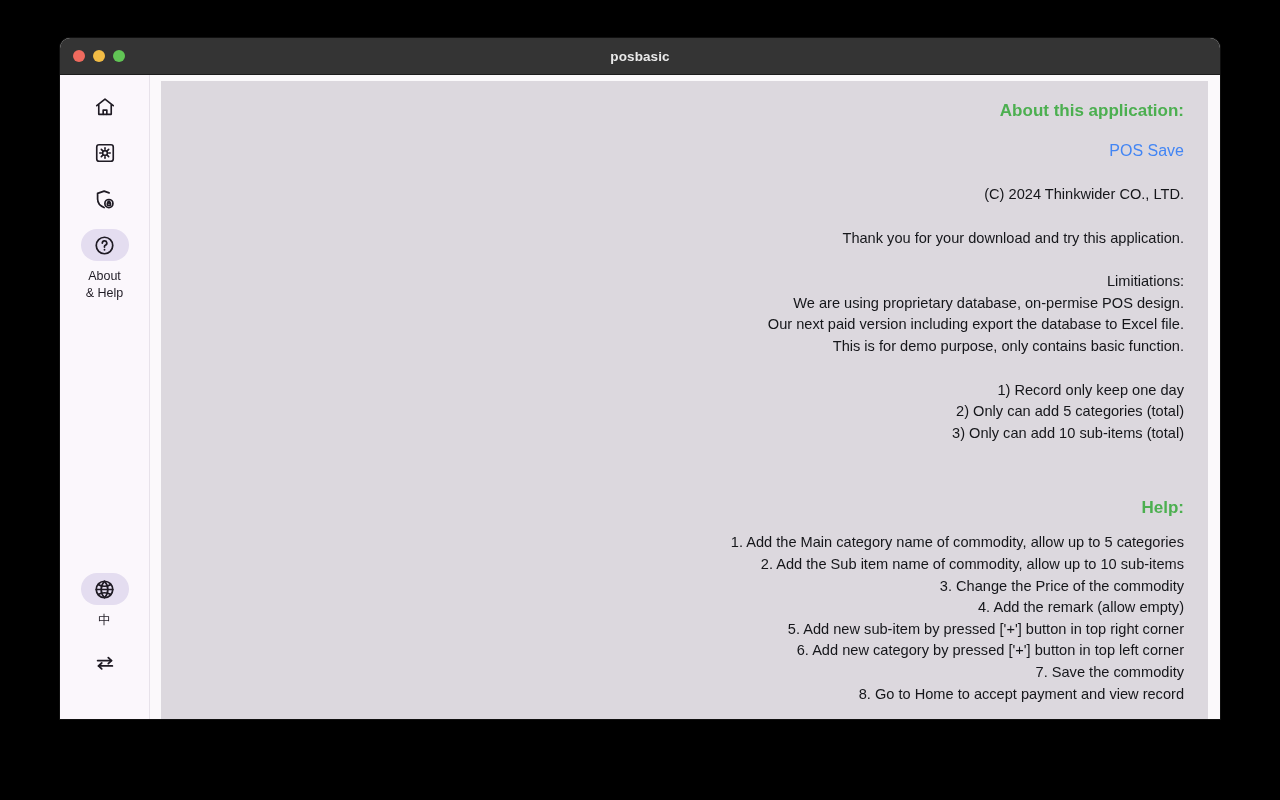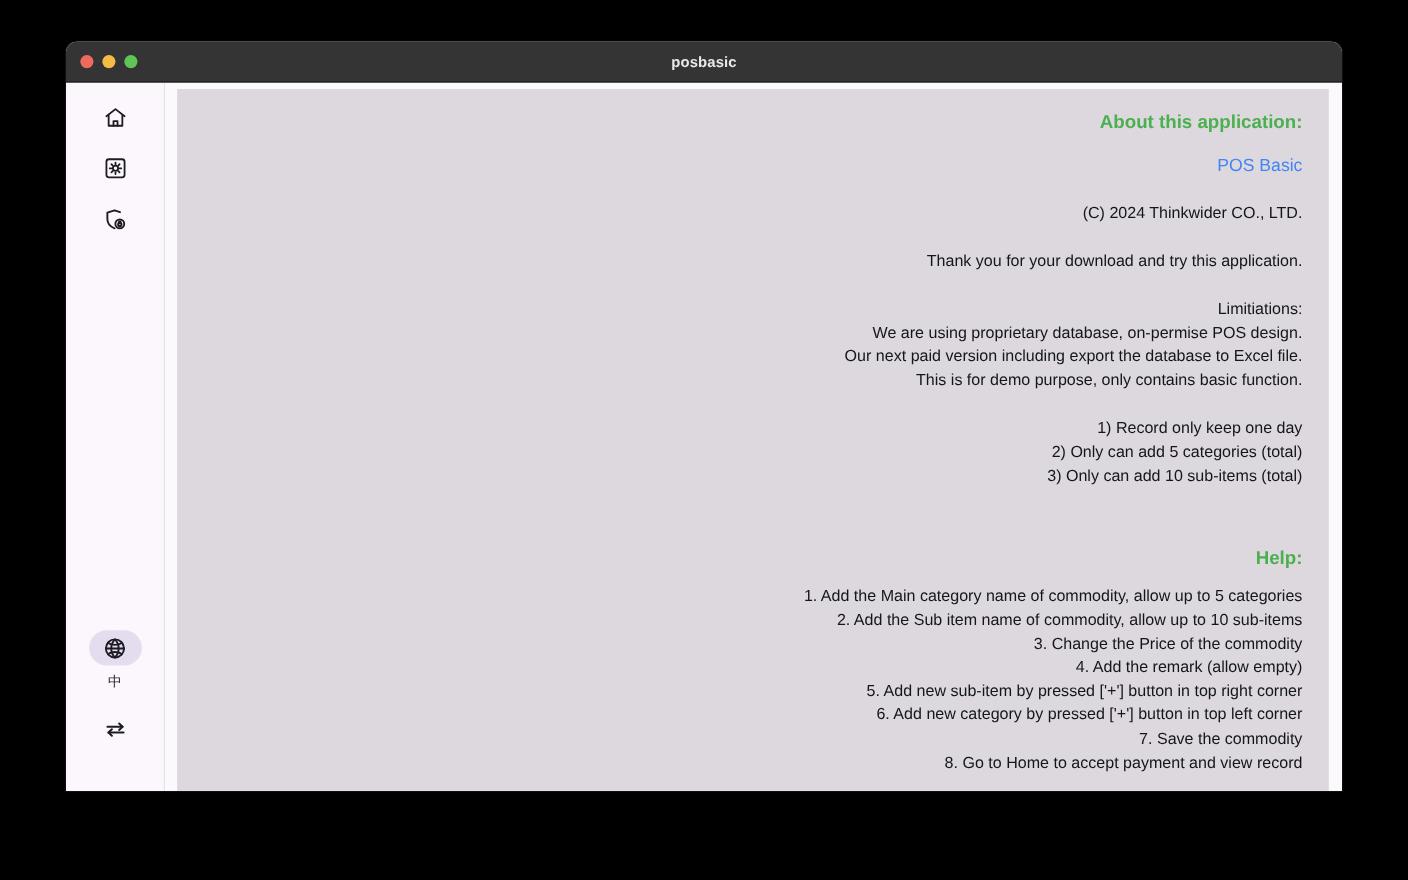--- a/index.html
+++ b/index.html
@@ -252,20 +252,31 @@
             <div class="pill">
               <svg class="icon-svg" width="23" height="23" viewBox="0 0 24 24" fill="none" stroke="#1f1b24" stroke-width="1.8" stroke-linecap="round" stroke-linejoin="round">
                 <path d="M11.6 20.4C8 19 4.8 16.2 4.8 11.6V5.6L11.6 3.3l5.2 1.8"></path>
                 <circle cx="16.6" cy="16.2" r="4.2"></circle>
                 <rect x="15" y="15.6" width="3.2" height="2.6" rx="0.6"></rect>
                 <path d="M15.7 15.6v-0.9a0.9 0.9 0 0 1 1.8 0v0.9"></path>
               </svg>
             </div>
           </div>
 
+          <div class="nav-item">
+            <div class="pill active">
+              <svg class="icon-svg" width="23" height="23" viewBox="0 0 24 24" fill="none" stroke="#1f1b24" stroke-width="1.8" stroke-linecap="round" stroke-linejoin="round">
+                <circle cx="12" cy="12" r="8.6"></circle>
+                <path d="M9.7 9.5a2.35 2.35 0 1 1 3.1 2.2c-0.55 0.22-0.82 0.73-0.82 1.3v0.6"></path>
+                <circle cx="12" cy="16.4" r="0.95" fill="#1f1b24" stroke="none"></circle>
+              </svg>
+            </div>
+            <div class="nav-label">About
+&amp; Help</div>
+          </div>
 
         </div>
 
         <div class="spacer"></div>
 
         <div class="nav-bottom">
 
           <div class="nav-item">
             <div class="pill active">
               <svg class="icon-svg" width="23" height="23" viewBox="0 0 24 24" fill="none" stroke="#1f1b24" stroke-width="1.8" stroke-linecap="round" stroke-linejoin="round">
@@ -292,21 +303,21 @@
 
         </div>
       </div>
 
       <div class="content-outer">
         <div class="content">
           <div class="doc">
 
             <div class="h-green">About this application:</div>
 
-            <div class="link-blue">POS Basic</div>
+            <div class="link-blue">POS Save</div>
 
             <div class="para">(C) 2024 Thinkwider CO., LTD.</div>
 
             <div class="para">Thank you for your download and try this application.</div>
 
             <div class="block tight">Limitiations:</div>
 
             <div class="block">We are using proprietary database, on-permise POS design.
 Our next paid version including export the database to Excel file.
 This is for demo purpose, only contains basic function.</div>

